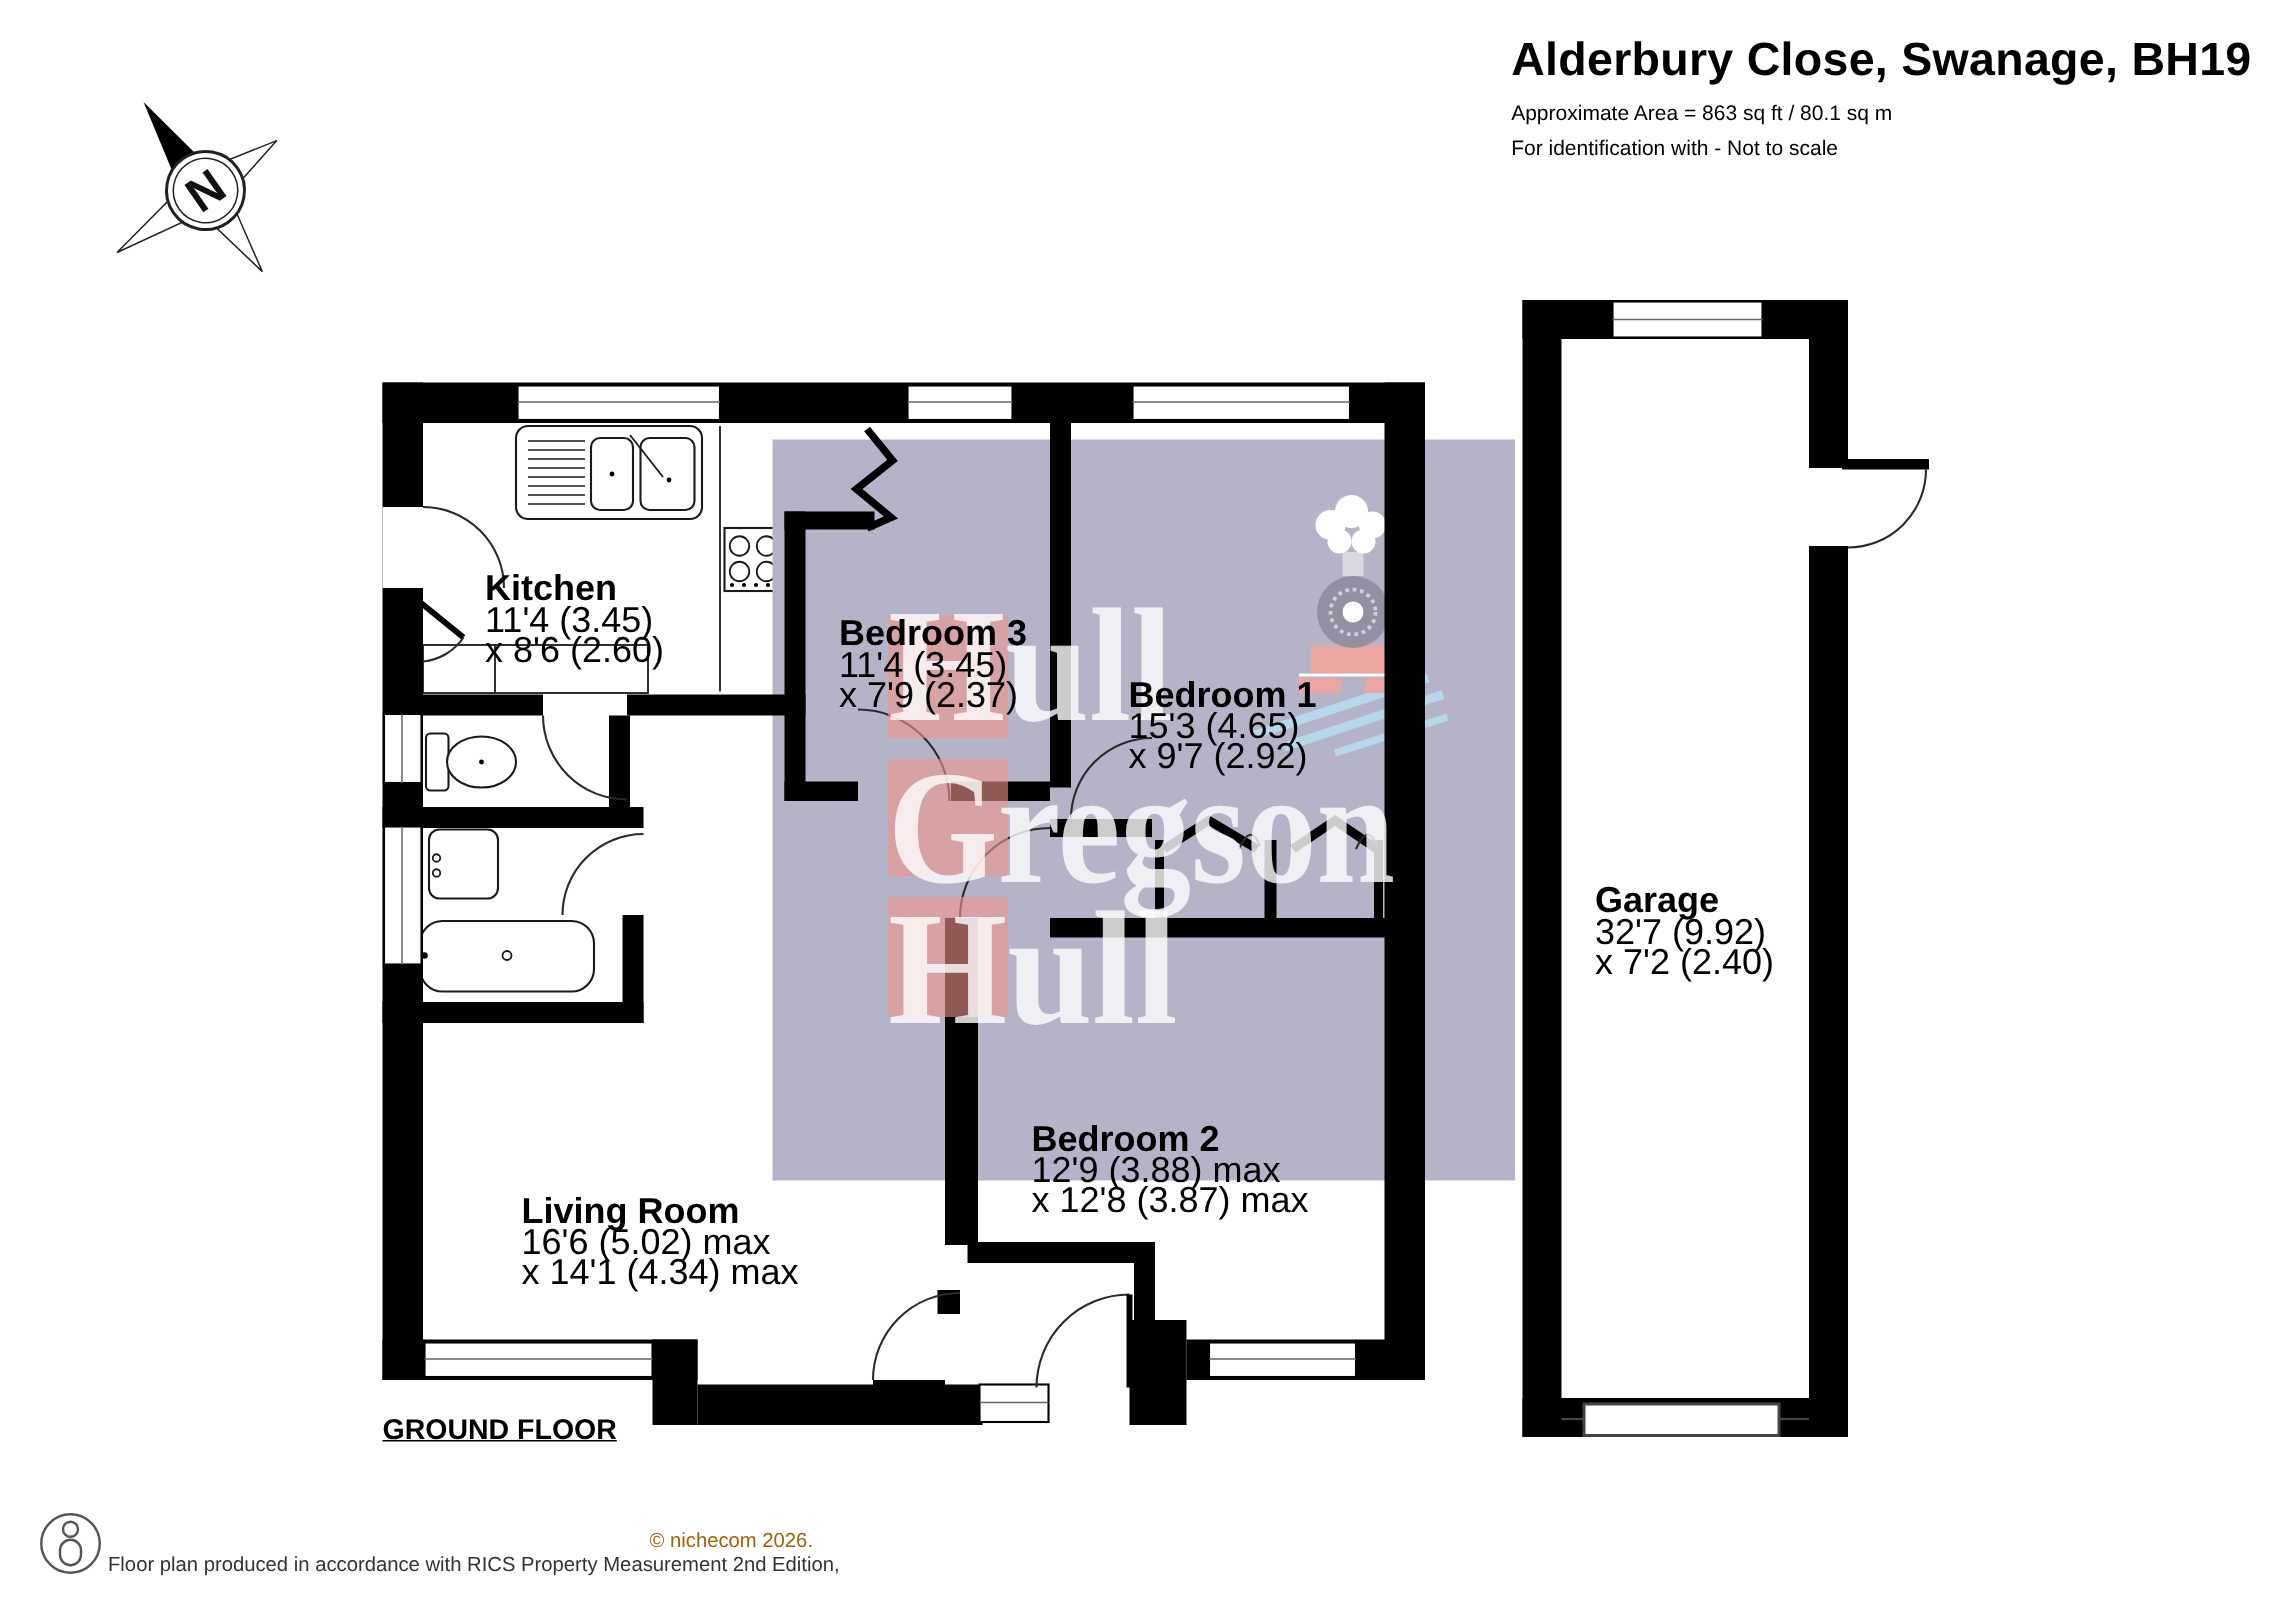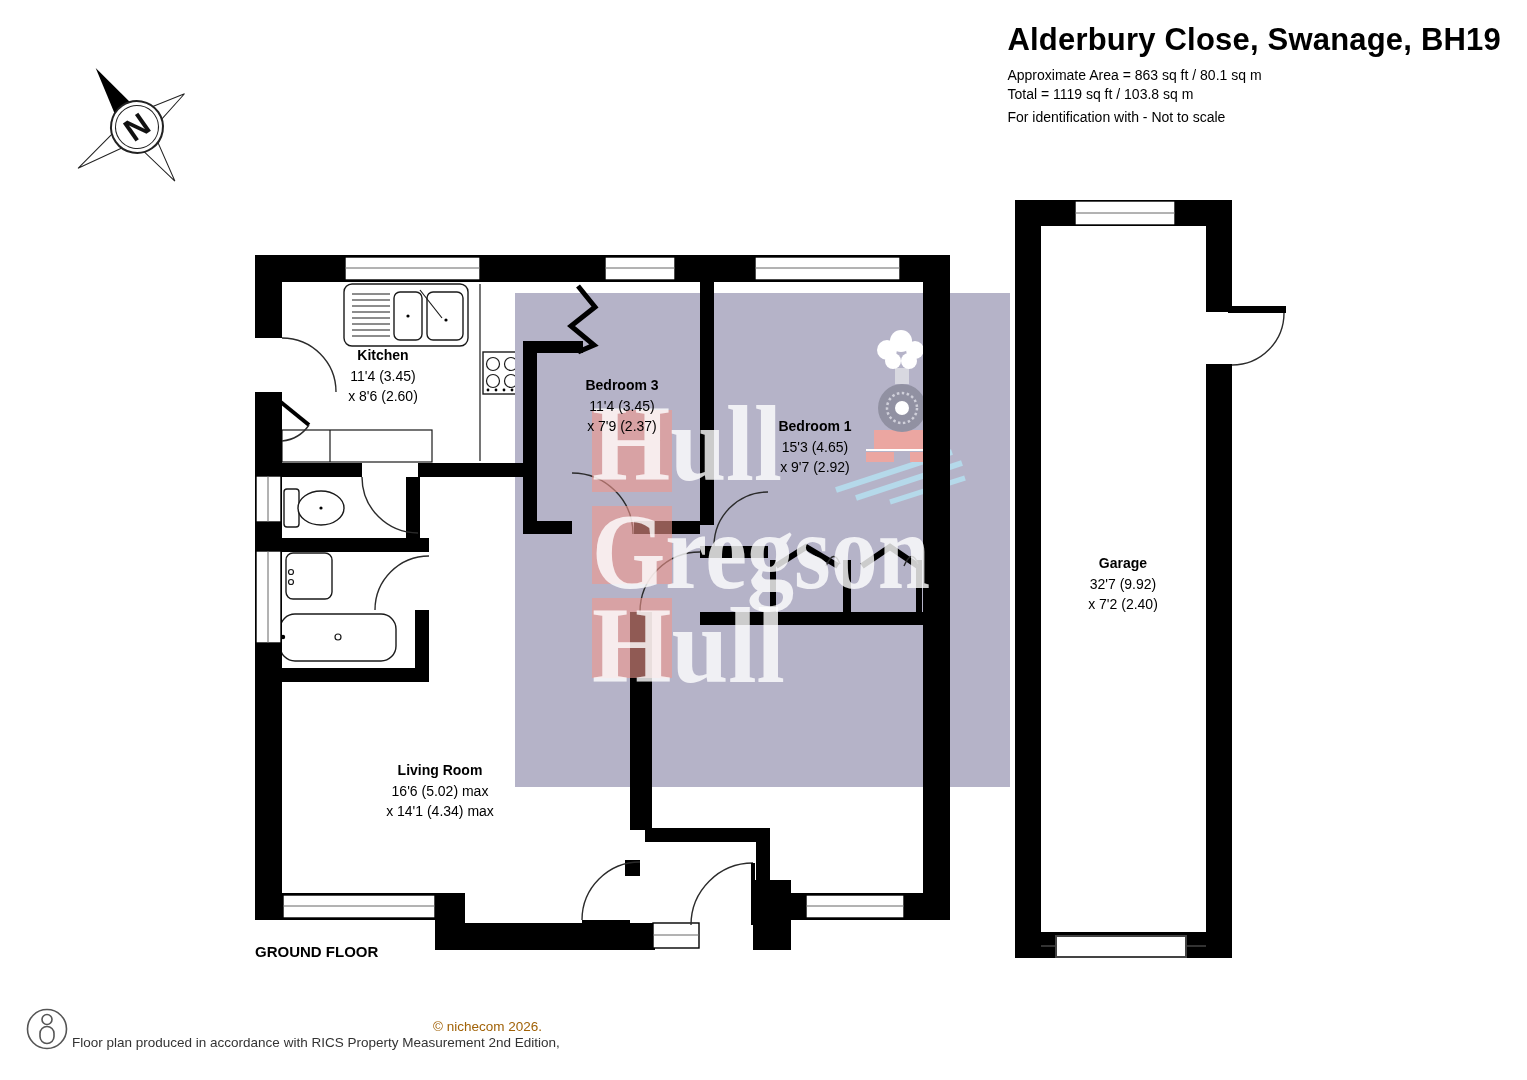--- a/index.html
+++ b/index.html
@@ -14,24 +14,24 @@
   .arc{stroke:#2b2b2b;stroke-width:1.4;fill:none;}
   .leaf{stroke:#000;stroke-width:4;fill:none;}
   .zig{stroke:#000;stroke-width:5;fill:none;stroke-linejoin:miter;}
   .chev{stroke:#000;stroke-width:6;fill:none;}
   .wm{font-family:"Liberation Serif", serif;font-weight:bold;font-size:108px;fill:rgba(255,255,255,0.8);}
   .header{position:absolute;top:22px;right:26px;z-index:6;}
   .title{font-size:31px;font-weight:bold;letter-spacing:0.2px;}
   .area-line{font-size:14px;margin-top:3px;}
   .area-line.first{margin-top:9px;}
   .disclaimer{font-size:14px;margin-top:7px;}
-  .room-label{position:absolute;transform:translate(-50%,-50%);text-align:center;
-              font-size:14px;line-height:20.5px;white-space:nowrap;z-index:5;color:#000;}
+  .room-label{position:absolute;transform:translate(-50%,-50%);
+              font-size:24px;line-height:20.5px;white-space:nowrap;z-index:5;color:#000;margin-top:38px;}
   .room-label .rname{font-weight:bold;}
-  .ground-floor{position:absolute;left:255px;top:943px;font-size:15px;font-weight:bold;z-index:5;}
+  .ground-floor{position:absolute;left:255px;top:943px;font-size:19px;font-weight:bold;z-index:5;text-decoration:underline;}
   .footer{position:absolute;left:72px;top:1002px;font-size:13.5px;line-height:16.5px;
           color:#333;white-space:pre-wrap;z-index:6;}
   .copyright{position:absolute;left:433px;top:1019px;font-size:13.5px;color:#a16207;z-index:6;}
   .footer-icon{position:absolute;left:26px;top:1006px;z-index:6;}
 </style>
 </head>
 <body>
 
 <div class="page">
 
@@ -230,21 +230,20 @@
       <polygon points="-72,0 -11,-11 -11,11" fill="#fff" stroke="#222" stroke-width="1"></polygon>
       <circle cx="0" cy="0" r="26" fill="#fff" stroke="#222" stroke-width="2"></circle>
       <circle cx="0" cy="0" r="21.5" fill="none" stroke="#222" stroke-width="1"></circle>
       <text x="0" y="11" text-anchor="middle" font-size="32" font-weight="bold" fill="#111" font-family="Liberation Sans, sans-serif">N</text>
     </g>
   </svg>
 
   <div class="header">
     <div class="title">Alderbury Close, Swanage, BH19</div>
     <div class="area-line first">Approximate Area = 863 sq ft / 80.1 sq m</div>
-    <div class="area-line">Total = 1119 sq ft / 103.8 sq m</div>
     <div class="disclaimer">For identification with - Not to scale</div>
   </div>
 
   <div class="room-label" style="left:383px;top:376px;">
     <div class="rname">Kitchen</div>
     <div>11'4 (3.45)</div>
     <div>x 8'6 (2.60)</div>
   </div>
   <div class="room-label" style="left:622px;top:406px;">
     <div class="rname">Bedroom 3</div>
@@ -253,20 +252,25 @@
   </div>
   <div class="room-label" style="left:815px;top:447px;">
     <div class="rname">Bedroom 1</div>
     <div>15'3 (4.65)</div>
     <div>x 9'7 (2.92)</div>
   </div>
   <div class="room-label" style="left:1123px;top:584px;">
     <div class="rname">Garage</div>
     <div>32'7 (9.92)</div>
     <div>x 7'2 (2.40)</div>
+  </div>
+  <div class="room-label" style="left:780px;top:743px;">
+    <div class="rname">Bedroom 2</div>
+    <div>12'9 (3.88) max</div>
+    <div>x 12'8 (3.87) max</div>
   </div>
   <div class="room-label" style="left:440px;top:791px;">
     <div class="rname">Living Room</div>
     <div>16'6 (5.02) max</div>
     <div>x 14'1 (4.34) max</div>
   </div>
 
   <div class="ground-floor">GROUND FLOOR</div>
 
   <div class="footer-icon">

